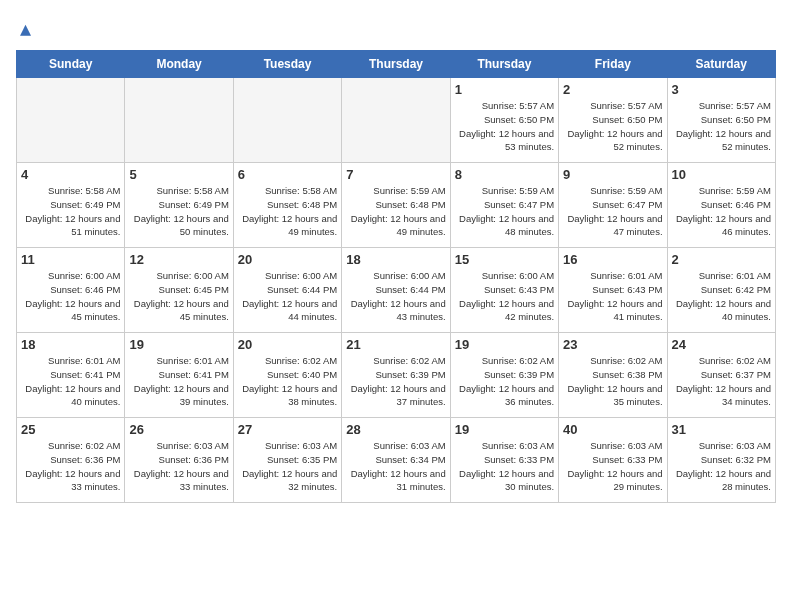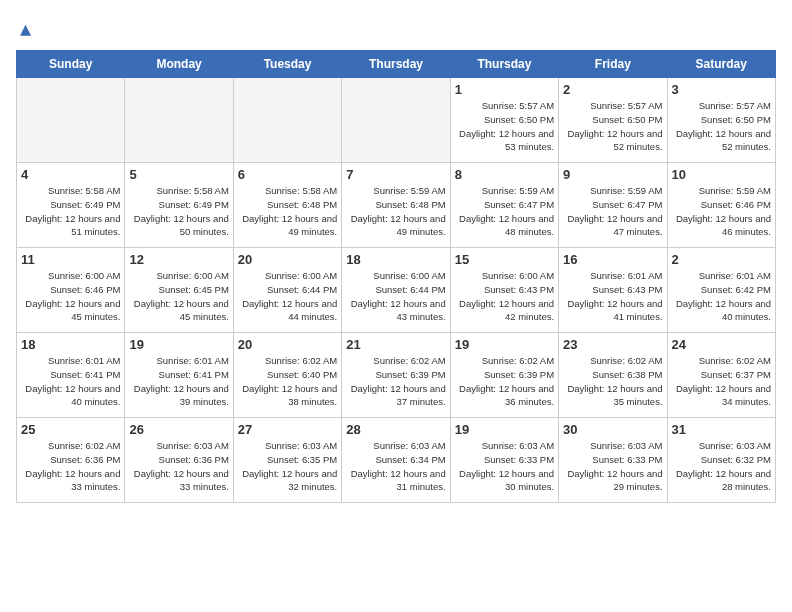--- a/index.html
+++ b/index.html
@@ -240,21 +240,21 @@
         </td>
         <td>
           <span class="day-number">28</span>
           <div class="day-info">Sunrise: 6:03 AM<br>Sunset: 6:34 PM<br>Daylight: 12 hours and 31 minutes.</div>
         </td>
         <td>
           <span class="day-number">19</span>
           <div class="day-info">Sunrise: 6:03 AM<br>Sunset: 6:33 PM<br>Daylight: 12 hours and 30 minutes.</div>
         </td>
         <td>
-          <span class="day-number">30</span>
+          <span class="day-number">40</span>
           <div class="day-info">Sunrise: 6:03 AM<br>Sunset: 6:33 PM<br>Daylight: 12 hours and 29 minutes.</div>
         </td>
         <td>
           <span class="day-number">31</span>
           <div class="day-info">Sunrise: 6:03 AM<br>Sunset: 6:32 PM<br>Daylight: 12 hours and 28 minutes.</div>
         </td>
       </tr>
     </tbody>
 </table>
 

